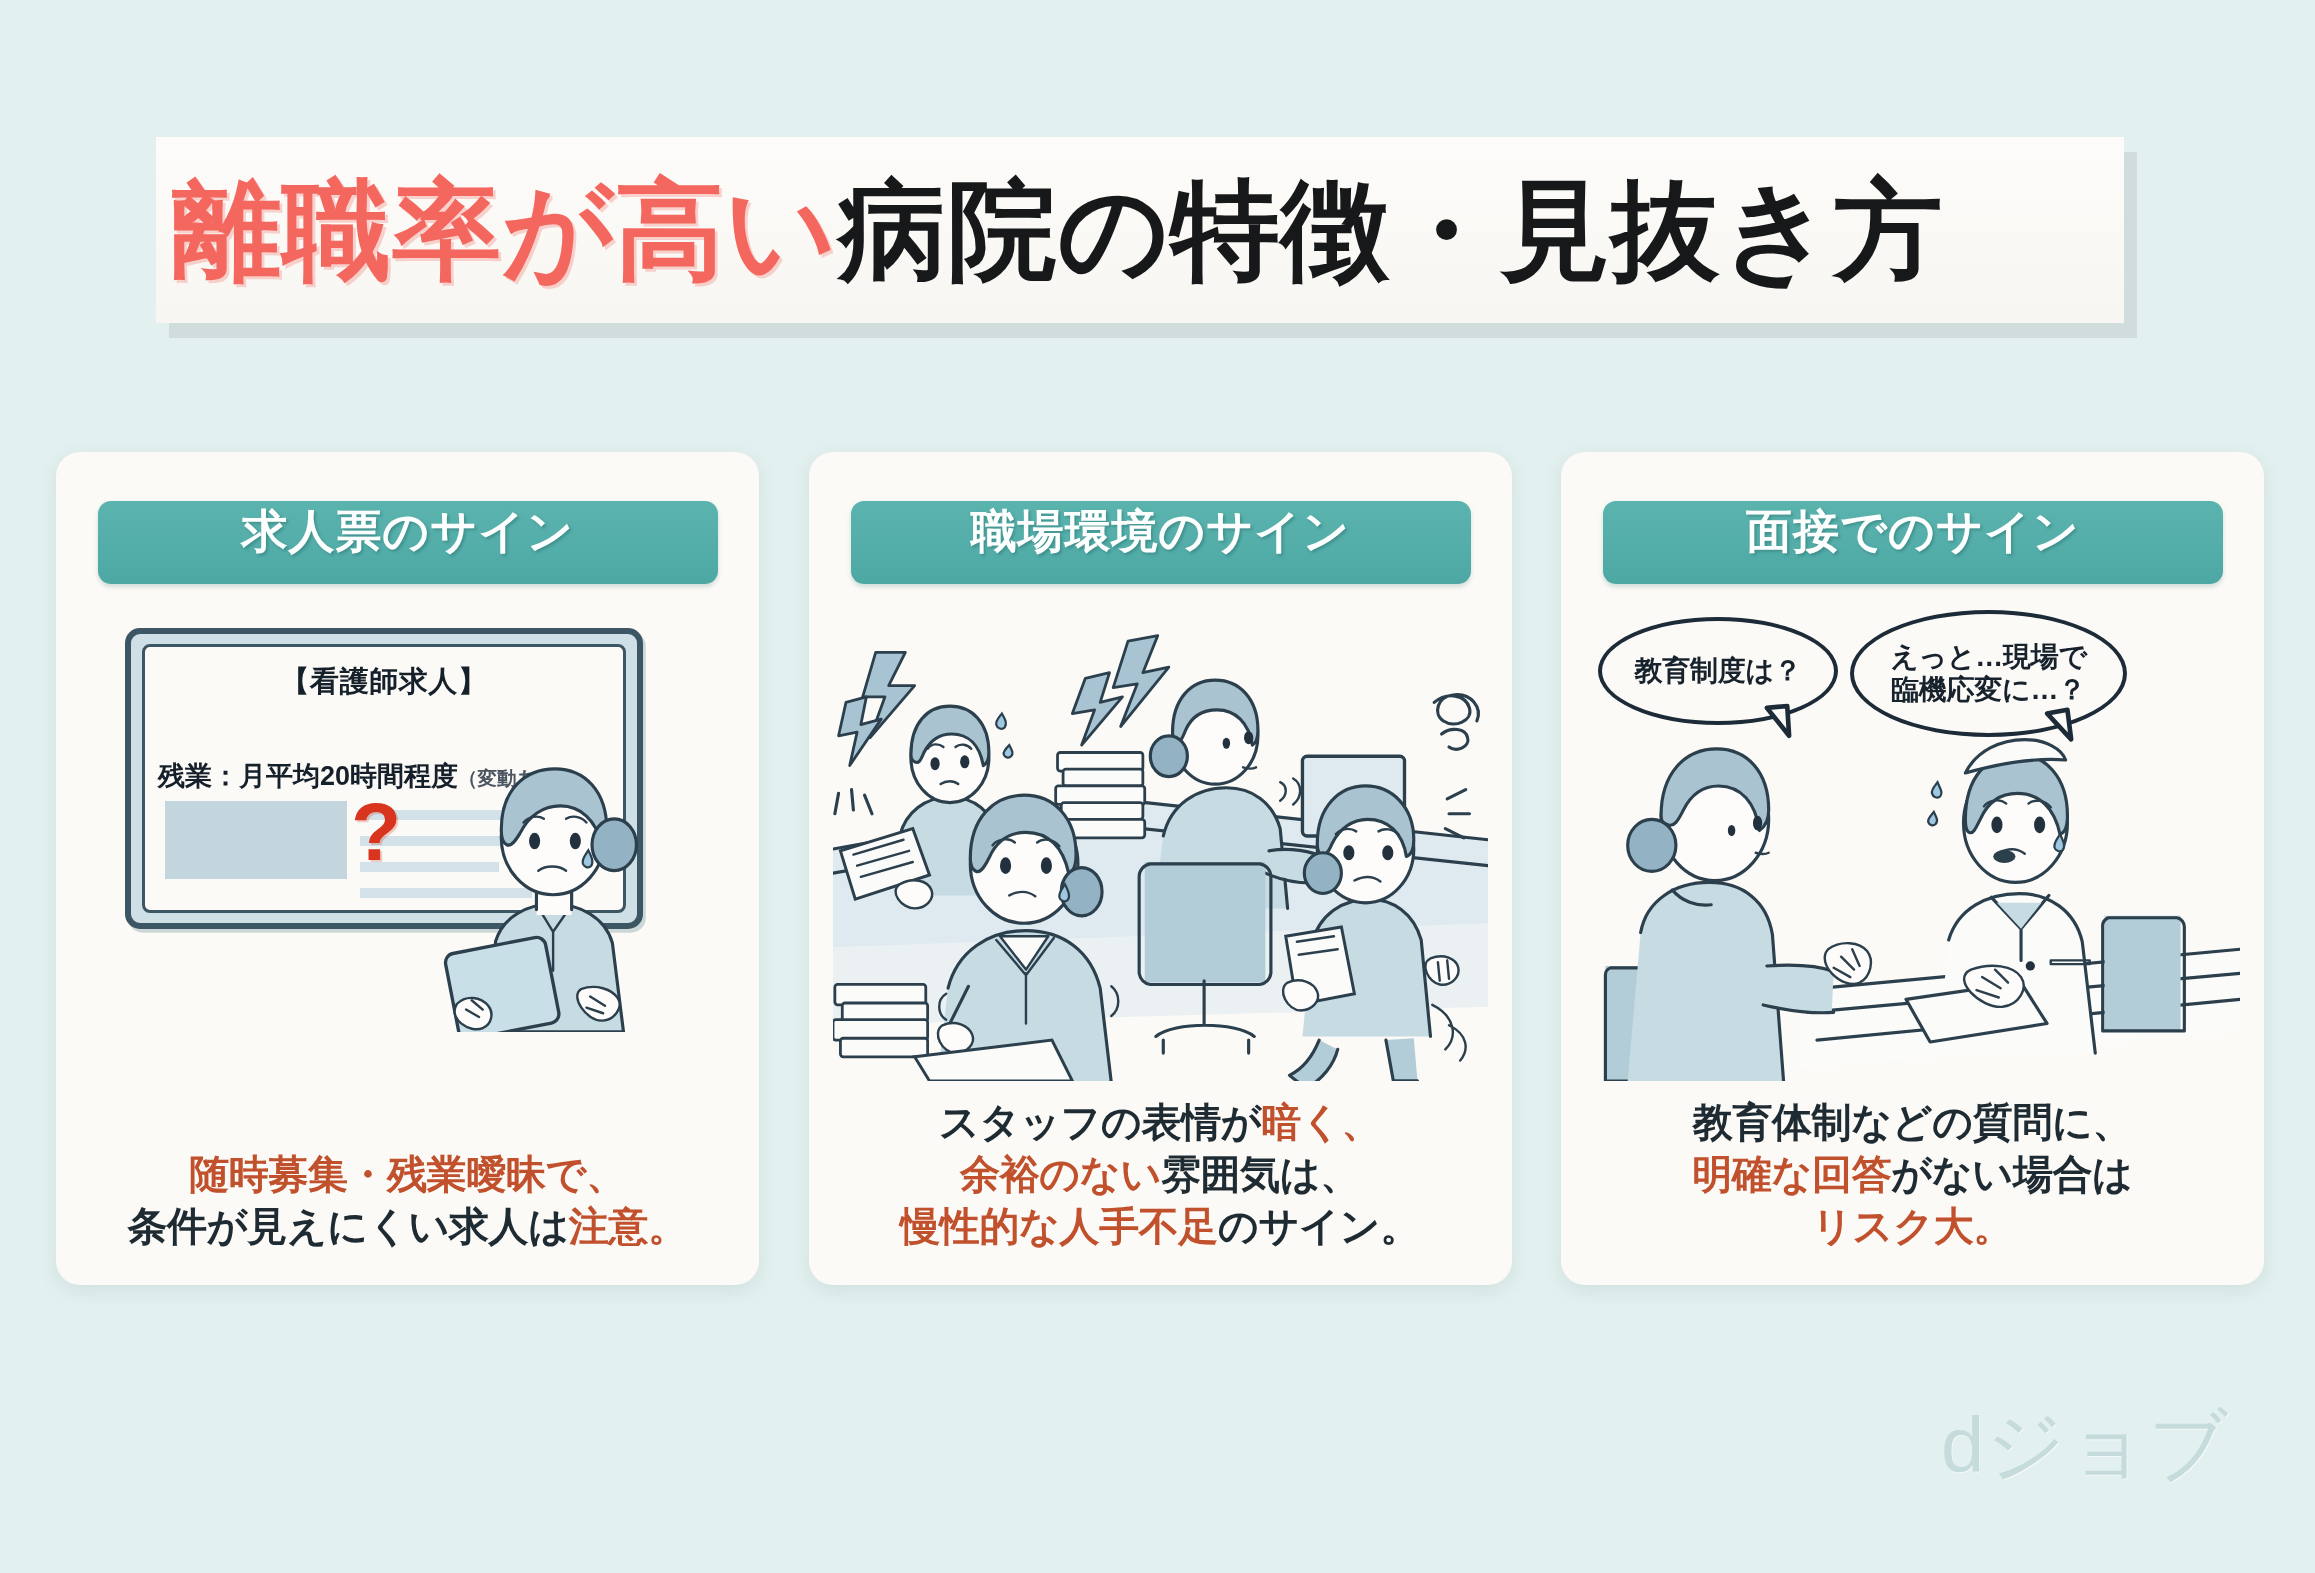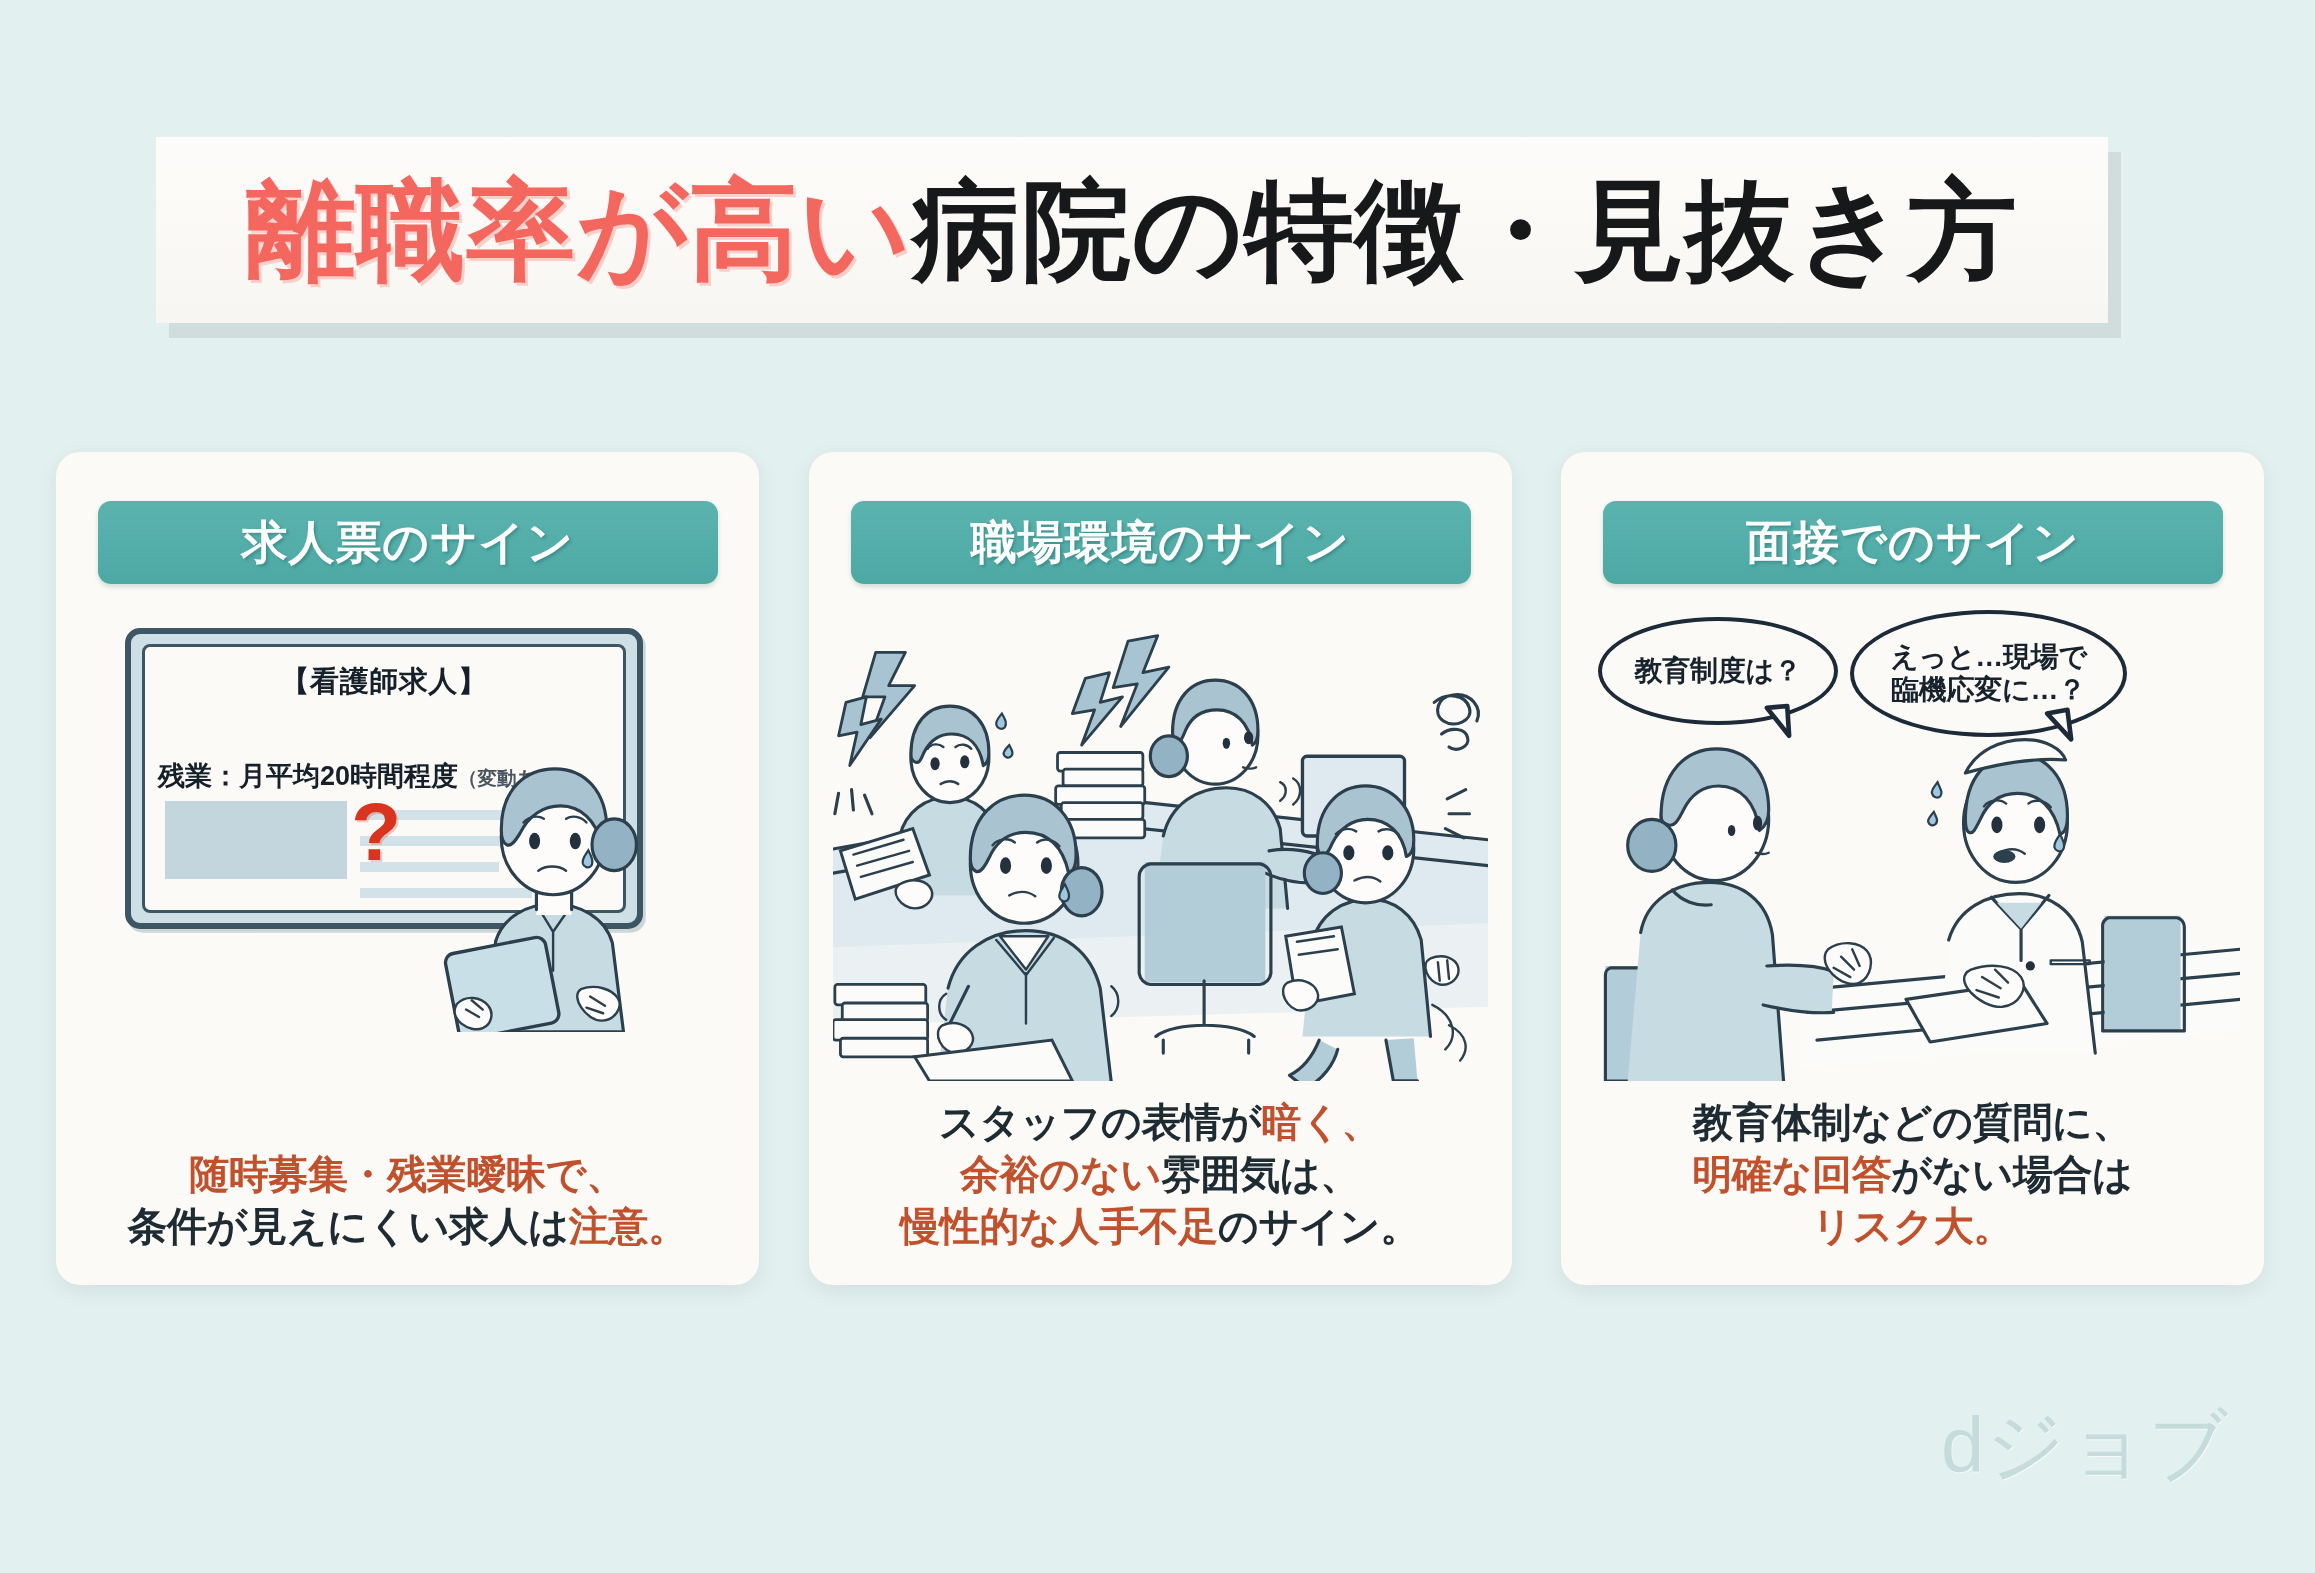--- a/index.html
+++ b/index.html
@@ -7,41 +7,41 @@
     width:2315px;height:1573px;
     background:#e3f0f0;
     font-family:"Liberation Sans","DejaVu Sans",sans-serif;
     overflow:hidden;position:relative;
   }
   
   .title-banner{
     position:absolute;left:156px;top:137px;width:1952px;height:186px;
     background:linear-gradient(180deg,#fdfcfa 0%,#f8f6f2 100%);
     box-shadow:13px 15px 0 rgba(170,175,175,.30);
-    display:flex;align-items:center;justify-content:center;
+    display:flex;align-items:center;padding-left:16px;
   }
   .title-text{
     white-space:nowrap;font-weight:700;letter-spacing:.01em;
     font-size:109px;line-height:1;
     display:flex;align-items:baseline;
   }
   .t-red{color:#f4675f;text-shadow:2.8px 2.8px 0 rgba(244,103,95,.28);}
   .t-black{color:#16181a;}
   
   .cards{position:absolute;left:56px;top:452px;width:2208px;height:835px;
          display:flex;justify-content:space-between;}
   .card{
     width:703px;height:833px;background:#fbfaf6;border-radius:24px;
     box-shadow:0 5.6px 18.6px rgba(120,140,140,.16);
     position:relative;overflow:hidden;
   }
   .card-header{
     position:absolute;left:42px;top:49px;width:620px;height:83px;
     background:linear-gradient(180deg,#5bb3ae 0%,#4da8a4 100%);
-    border-radius:13px;display:flex;align-items:center;justify-content:center;
+    border-radius:13px;display:flex;align-items:flex-start;justify-content:center;
     box-shadow:0 2.8px 4.6px rgba(90,140,140,.25);
   }
   .card-header span{
     color:#fdfffe;font-size:46px;font-weight:700;letter-spacing:.02em;
     text-shadow:1.9px 1.9px 2.8px rgba(40,110,108,.45);
   }
   .illus{position:absolute;left:24px;top:165px;width:655px;height:464px;}
   .caption{
     position:absolute;left:18.6px;right:18.6px;bottom:33px;
     text-align:center;font-size:40px;font-weight:700;line-height:1.30;

